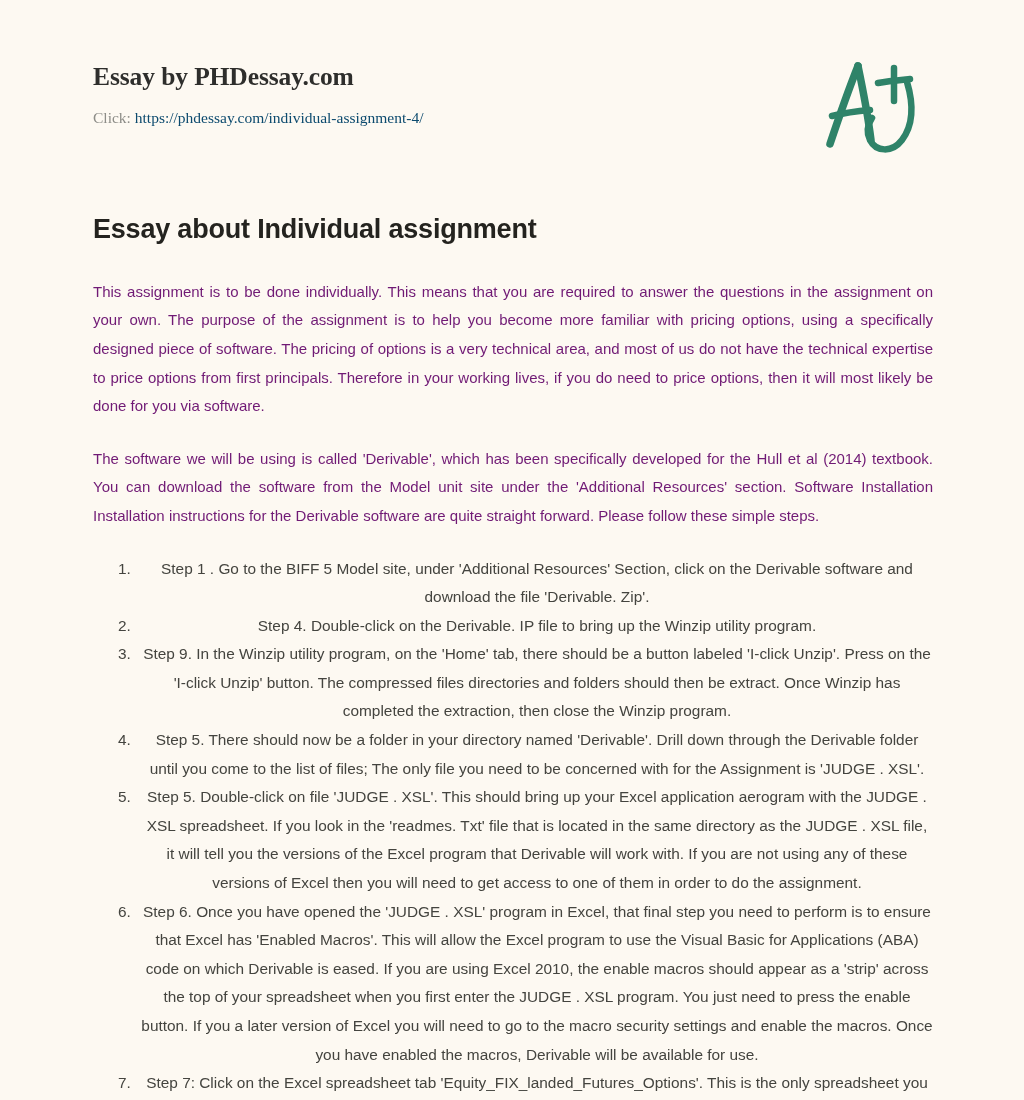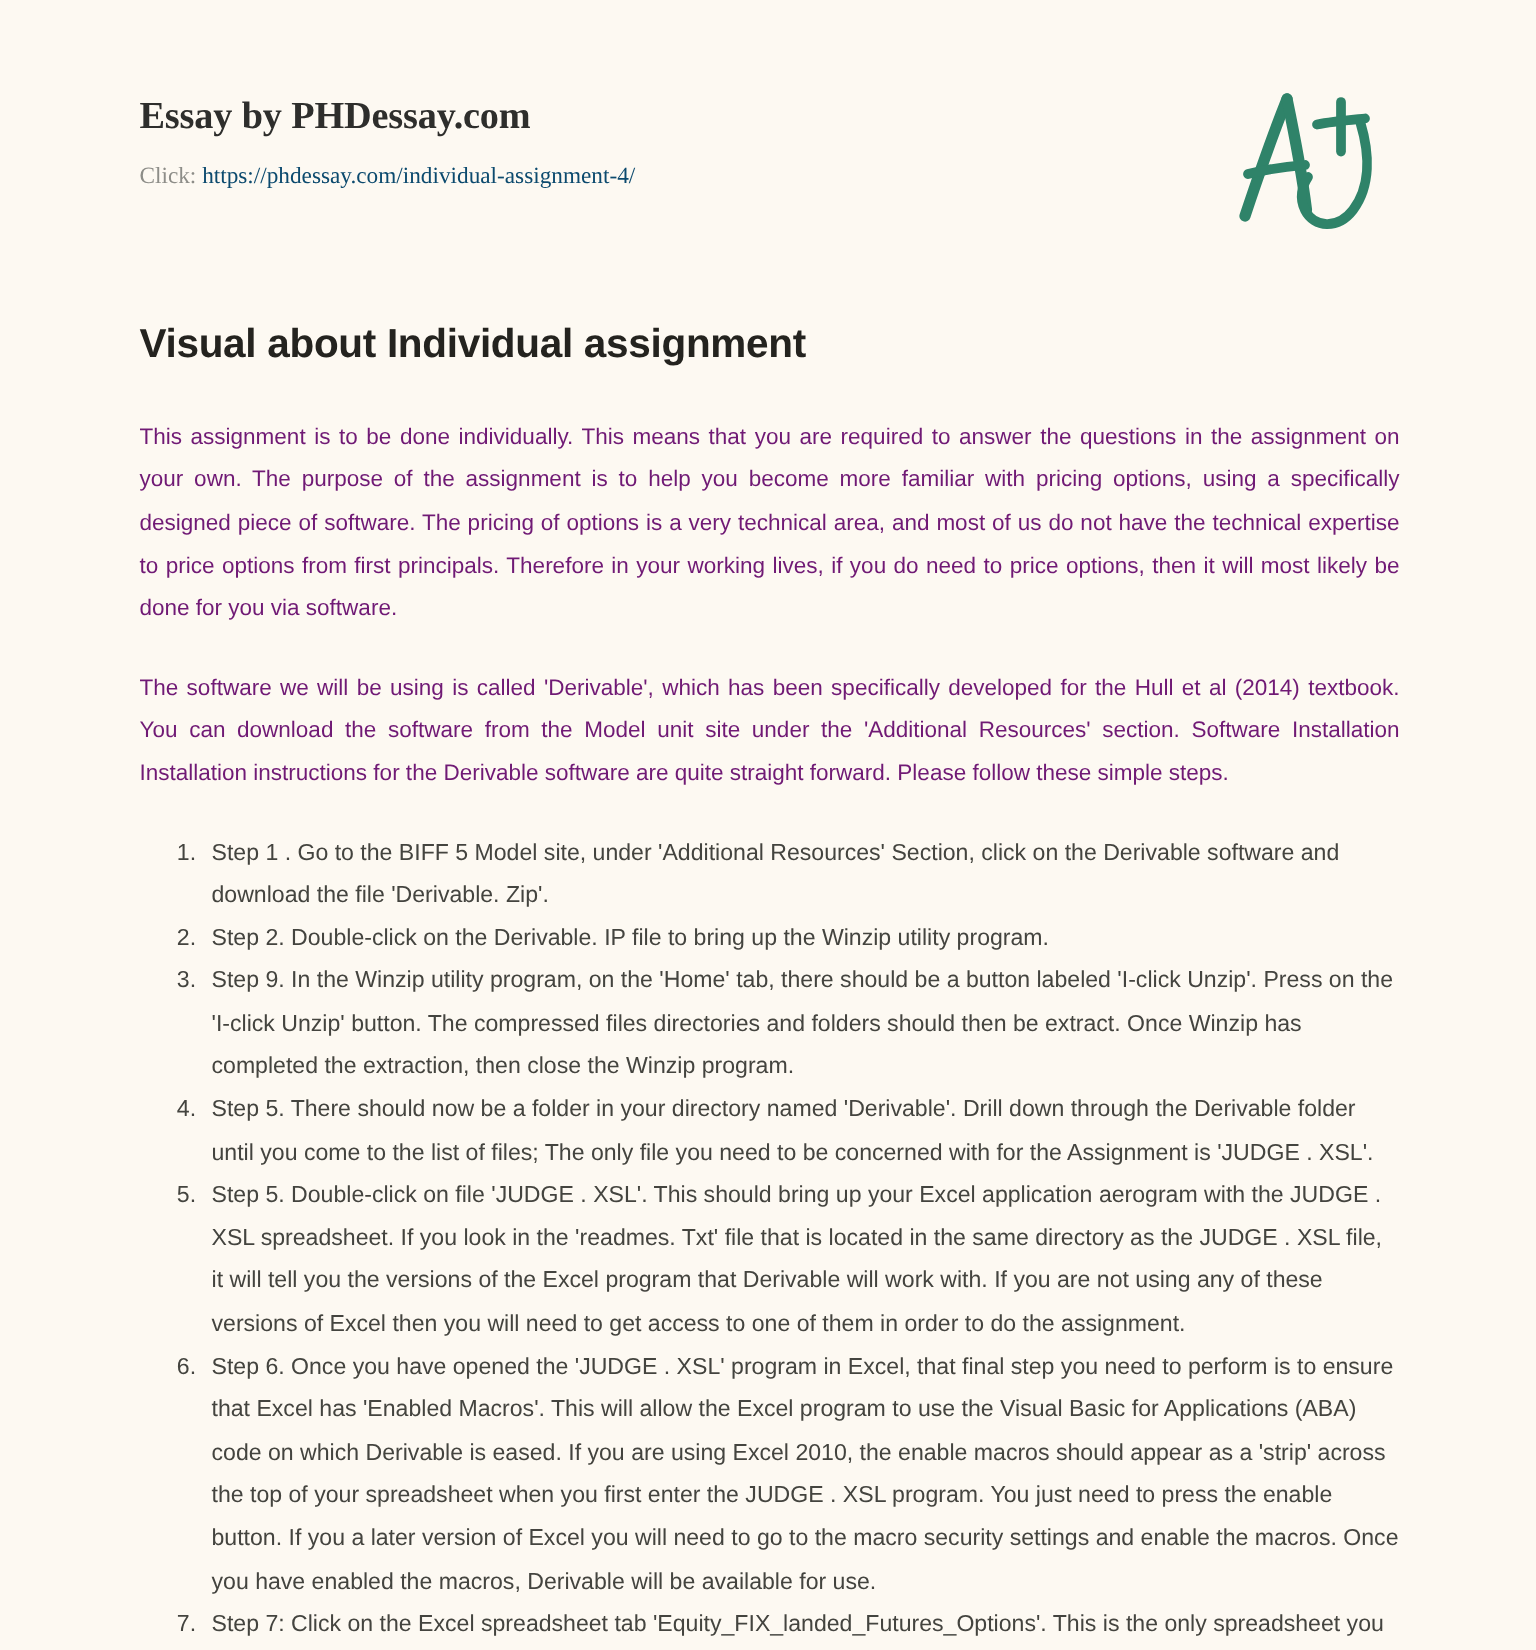--- a/index.html
+++ b/index.html
@@ -109,21 +109,21 @@
     margin: 0;
     padding: 0 0 0 42px;
     list-style-position: outside;
     list-style-type: decimal;
   }
 
   .steps > li {
     font-size: 15.4px;
     line-height: 28.6px;
     color: #44443f;
-    text-align: left;
+    text-align: center;
     padding-left: 6px;
     margin: 0;
   }
 
   .steps > li::marker {
     color: #44443f;
   }
 </style>
 </head>
 <body>
@@ -156,29 +156,29 @@
           <path d="M72 35 C82 33, 94 32, 104 31" stroke-width="6.5"></path>
 
           <path d="M101 34 C107 54, 108 76, 96 92 C86 105, 70 104, 64 92 C60 84, 62 76, 66 70" stroke-width="6.5"></path>
         </g>
       </svg>
     </div>
   </div>
 
   <div class="article">
 
-    <h1 class="article-title">Visual about Individual assignment</h1>
+    <h1 class="article-title">Essay about Individual assignment</h1>
 
     <p class="para">This assignment is to be done individually. This means that you are required to answer the questions in the assignment on your own. The purpose of the assignment is to help you become more familiar with pricing options, using a specifically designed piece of software. The pricing of options is a very technical area, and most of us do not have the technical expertise to price options from first principals. Therefore in your working lives, if you do need to price options, then it will most likely be done for you via software.</p>
 
     <p class="para">The software we will be using is called 'Derivable', which has been specifically developed for the Hull et al (2014) textbook. You can download the software from the Model unit site under the 'Additional Resources' section. Software Installation Installation instructions for the Derivable software are quite straight forward. Please follow these simple steps.</p>
 
     <ol class="steps">
       <li>Step 1 . Go to the BIFF 5 Model site, under 'Additional Resources' Section, click on the Derivable software and download the file 'Derivable. Zip'.</li>
-      <li>Step 2. Double-click on the Derivable. IP file to bring up the Winzip utility program.</li>
+      <li>Step 4. Double-click on the Derivable. IP file to bring up the Winzip utility program.</li>
       <li>Step 9. In the Winzip utility program, on the 'Home' tab, there should be a button labeled 'I-click Unzip'. Press on the 'I-click Unzip' button. The compressed files directories and folders should then be extract. Once Winzip has completed the extraction, then close the Winzip program.</li>
       <li>Step 5. There should now be a folder in your directory named 'Derivable'. Drill down through the Derivable folder until you come to the list of files; The only file you need to be concerned with for the Assignment is 'JUDGE . XSL'.</li>
       <li>Step 5. Double-click on file 'JUDGE . XSL'. This should bring up your Excel application aerogram with the JUDGE . XSL spreadsheet. If you look in the 'readmes. Txt' file that is located in the same directory as the JUDGE . XSL file, it will tell you the versions of the Excel program that Derivable will work with. If you are not using any of these versions of Excel then you will need to get access to one of them in order to do the assignment.</li>
       <li>Step 6. Once you have opened the 'JUDGE . XSL' program in Excel, that final step you need to perform is to ensure that Excel has 'Enabled Macros'. This will allow the Excel program to use the Visual Basic for Applications (ABA) code on which Derivable is eased. If you are using Excel 2010, the enable macros should appear as a 'strip' across the top of your spreadsheet when you first enter the JUDGE . XSL program. You just need to press the enable button. If you a later version of Excel you will need to go to the macro security settings and enable the macros. Once you have enabled the macros, Derivable will be available for use.</li>
       <li>Step 7: Click on the Excel spreadsheet tab 'Equity_FIX_landed_Futures_Options'. This is the only spreadsheet you will need to complete the assignment. Format of Ass</li>
     </ol>
   </div>
 
 </div>
 

